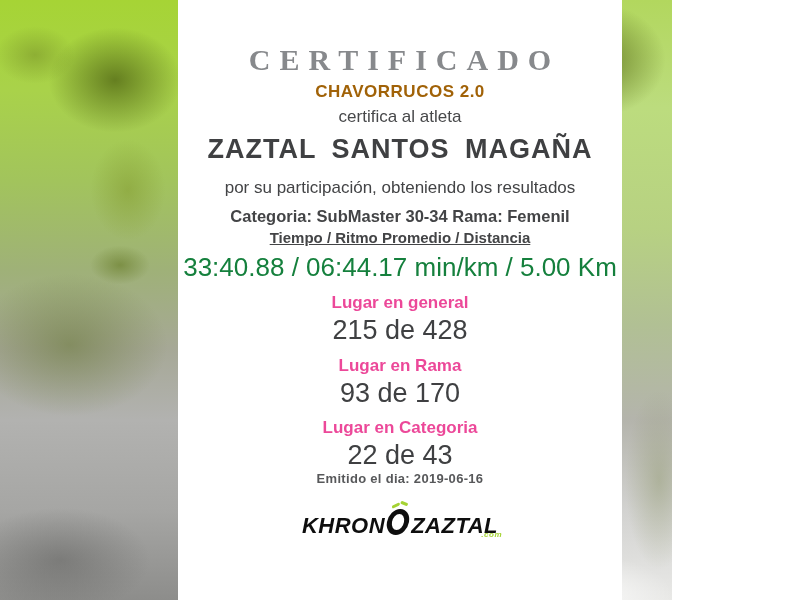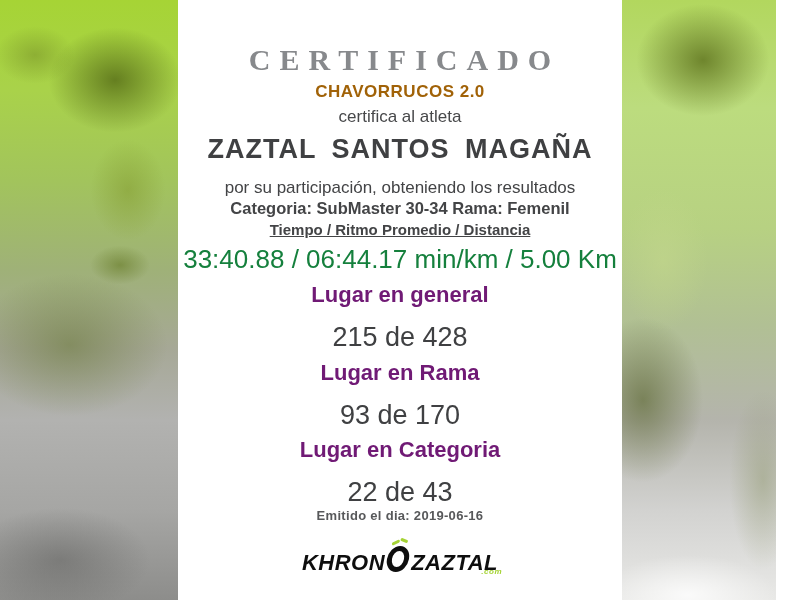--- a/index.html
+++ b/index.html
@@ -1,17 +1,17 @@
 <!DOCTYPE html>
 <html><head>
 <meta charset="utf-8">
 <style>
   html, body { margin:0; padding:0; background:#ffffff; }
   .stage {
-    position:relative; width:776px; height:600px; overflow:hidden;
+    position:relative; width:672px; height:600px; overflow:hidden;
     font-family:"Liberation Sans", sans-serif; background:#ffffff;
   }
   
   .photo { position:absolute; top:0; height:600px; }
   .photo-left {
     left:0; width:178px;
     background:
       radial-gradient(ellipse 95px 75px at 115px 80px,  rgba(84,106,22,.80), rgba(84,106,22,0) 70%),
       radial-gradient(ellipse 55px 40px at 35px 55px,   rgba(120,146,40,.55), rgba(120,146,40,0) 72%),
       radial-gradient(ellipse 52px 70px at 128px 190px, rgba(132,156,48,.55), rgba(132,156,48,0) 72%),
@@ -35,26 +35,26 @@
   
   .content { position:absolute; left:150px; top:0; width:500px; text-align:center; color:#47484a; }
   .title {
     margin-top:44px; line-height:32px; font-family:"Liberation Serif", serif;
     font-size:30px; font-weight:700; letter-spacing:.30em; padding-left:.30em; color:#87898c;
   }
   .event   { margin-top:6px;  line-height:20px; font-size:17px;   font-weight:700; letter-spacing:.5px; color:#a16207; }
   .certif  { margin-top:4px; line-height:21px; font-size:17px;   font-weight:500; color:#47484a; }
   .athlete { margin-top:8px;  line-height:29px; font-size:27px;   font-weight:600; letter-spacing:1px; word-spacing:7px; color:#3f4042; }
   .partic  { margin-top:13px;  line-height:21px; font-size:17px;   font-weight:500; color:#434446; }
-  .categ   { margin-top:0;  line-height:21px; font-size:16.5px; font-weight:600; color:#434446; }
+  .categ   { margin-top:8px;  line-height:21px; font-size:16.5px; font-weight:600; color:#434446; }
   .res-hdr { line-height:21px; font-size:15px; font-weight:600; color:#434446;text-decoration:underline; }
   .res-val { margin-top:3px;  line-height:32px; font-size:26px;   font-weight:500; color:#15803d; white-space:nowrap; }
-  .pl-lbl  { margin-top:9px;  line-height:21px; font-size:22px; font-weight:600; color:#701a75; }
+  .pl-lbl  { margin-top:9px;  line-height:21px; font-size:17px; font-weight:600; color:#ec4899; }
   .pl-lbl.tight { margin-top:8px; }
-  .pl-val  { margin-top:16px;  line-height:32px; font-size:27px;   font-weight:500; color:#3f4042; }
+  .pl-val  { margin-top:1px;  line-height:32px; font-size:27px;   font-weight:500; color:#3f4042; }
   .issued  { margin-top:0; line-height:16px; font-size:13px;   font-weight:600; letter-spacing:.3px; color:#57585a; }
 
   
   .logo-row { margin-top:20px; line-height:30px; }
   .logo { position:relative; display:inline-block; white-space:nowrap; }
   .logo-text {
     font-size:22px; font-style:italic; font-weight:800; letter-spacing:.5px; color:#0e0e0e;
   }
   .logo-o {
     display:inline-block; position:relative; top:2px; width:12px; height:16px;

